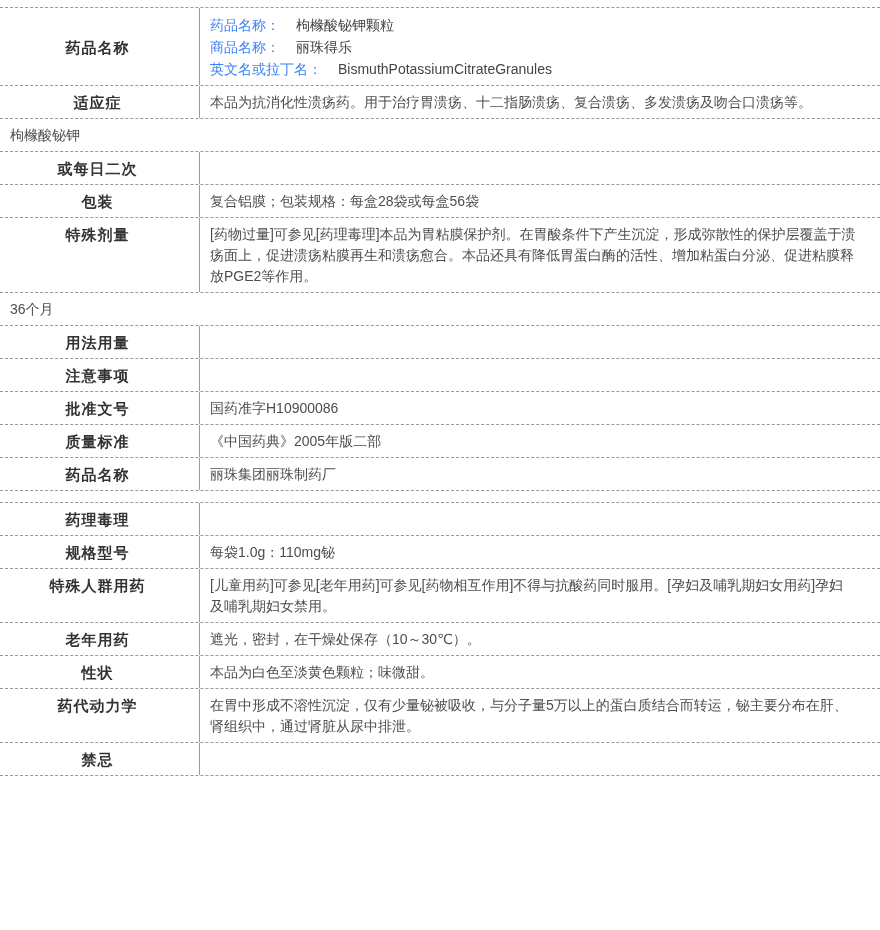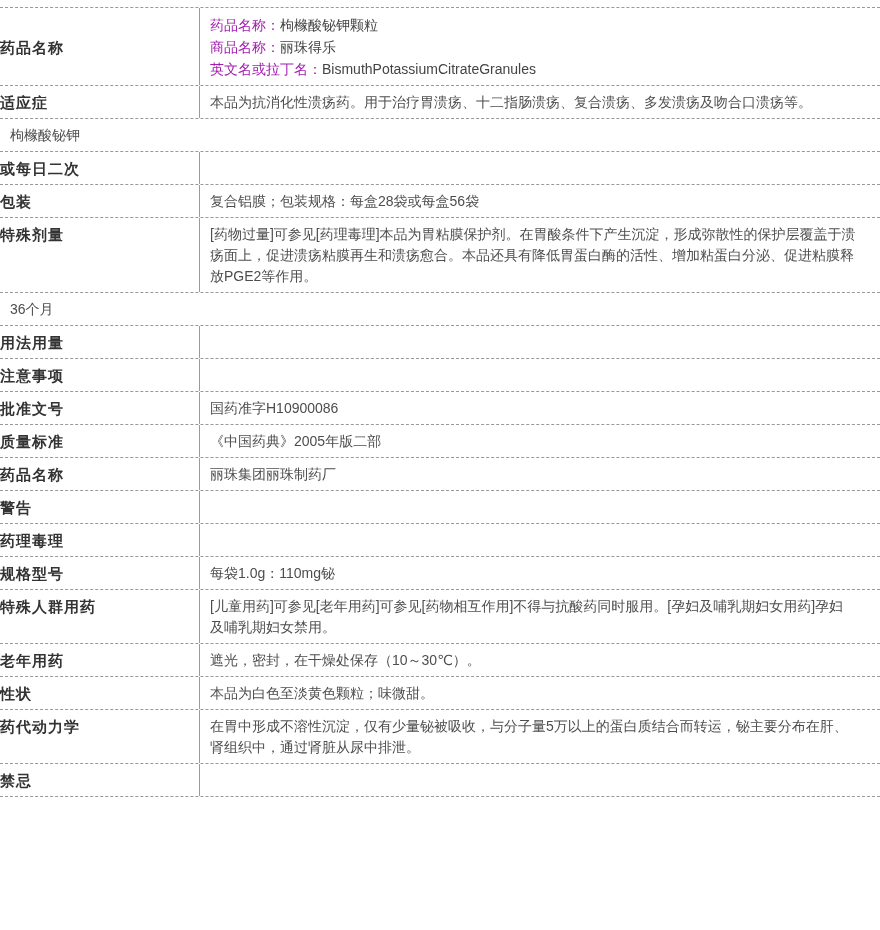--- a/index.html
+++ b/index.html
@@ -14,40 +14,40 @@
   .row{
     display:flex;
     border-bottom:1px dashed #999999;
   }
   .label-cell{
     width:200px;
     box-sizing:border-box;
     padding:6px 4px 5px 0;
     border-right:1px solid #9b9b9b;
     display:flex;
-    justify-content:flex-start;
+    justify-content:center;
     align-items:flex-start;
     font-weight:bold;
     font-size:15px;
     line-height:21px;
     color:#333333;
     letter-spacing:1px;
   }
   .row.center-label .label-cell{align-items:center;}
   .value-cell{
     flex:1;
     box-sizing:border-box;
     padding:6px 24px 5px 10px;
     font-size:14px;
     line-height:21px;
     color:#4d4d4d;
   }
   .subline{line-height:22px;}
-  .subkey{color:#a21caf;}
-  .subval{color:#444444;}
+  .subkey{color:#3b82f6;}
+  .subval{color:#444444;margin-left:16px;}
 </style>
 </head>
 <body>
 
 <div class="drug-table">
 
   <div class="row center-label">
     <div class="label-cell">
       <span>药品名称</span>
     </div>
@@ -128,23 +128,20 @@
   </div>
 
   <div class="row">
     <div class="label-cell">
         <span>药品名称</span>
       </div>
     <div class="value-cell">丽珠集团丽珠制药厂</div>
   </div>
 
   <div class="row">
-    <div class="label-cell">
-        <span>警告</span>
-      </div>
     <div class="value-cell"></div>
   </div>
 
   <div class="row">
     <div class="label-cell">
         <span>药理毒理</span>
       </div>
     <div class="value-cell"></div>
   </div>
 

